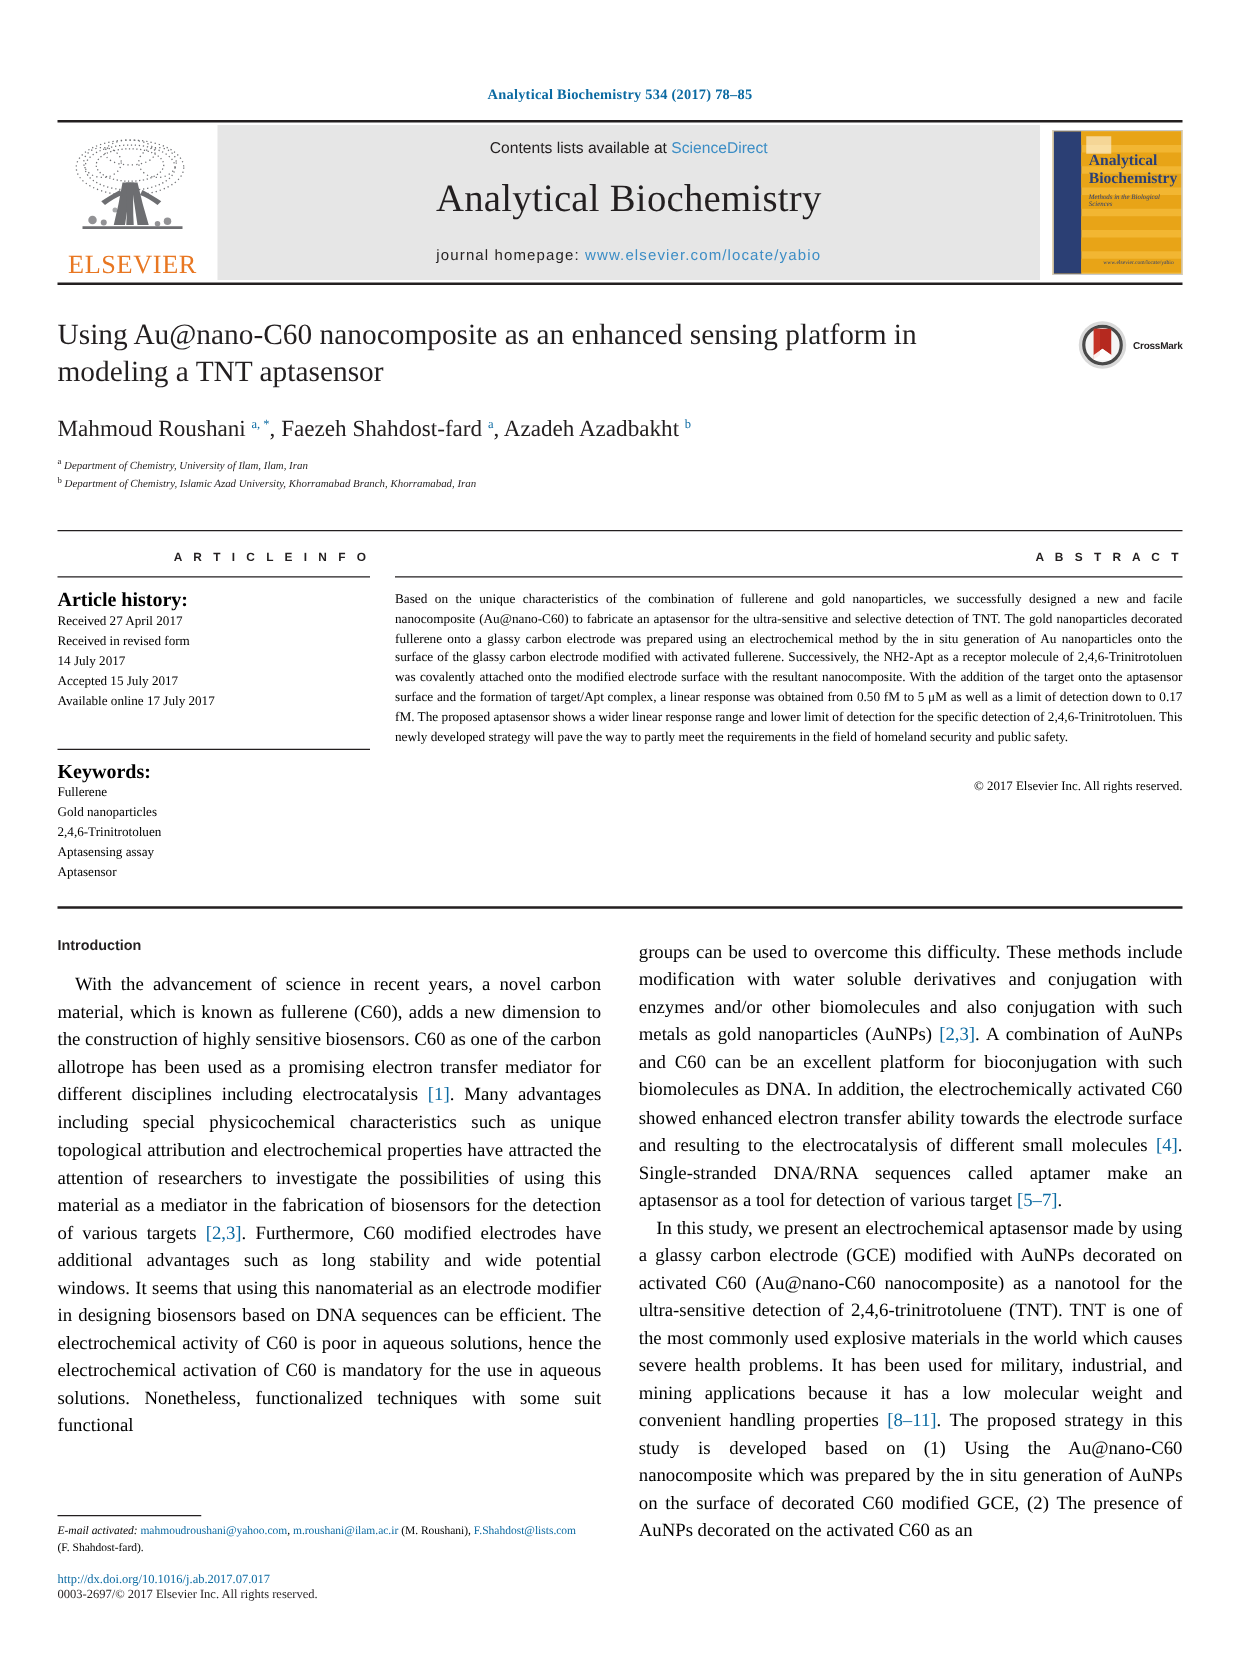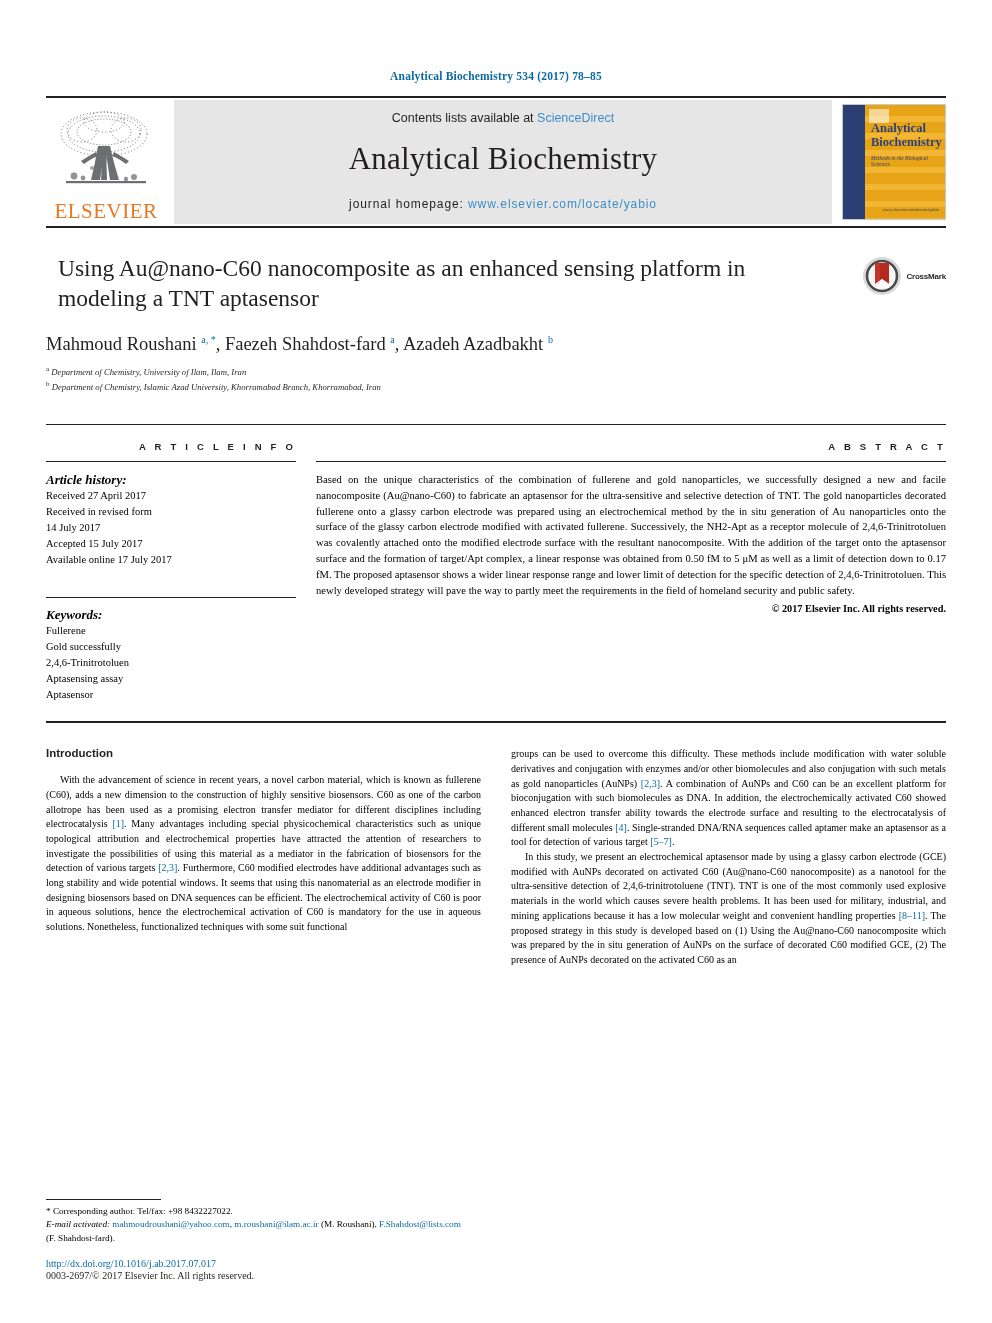--- a/index.html
+++ b/index.html
@@ -124,21 +124,21 @@
     font-size: 4.5px; color: #2b3f74; text-align: right; line-height: 1.3;
   }
 
   
   .title-block { margin-top: 26px; position: relative; padding-right: 120px; }
   .article-title {
     font-size: 23.5px;
     line-height: 1.27;
     color: #231f20;
     font-weight: normal;
-    margin: 12px;
+    margin: 0;
   }
   .authors {
     margin-top: 20px;
     font-size: 18.5px;
     color: #231f20;
   }
   .authors sup { font-size: 10px; color: #0b6aa2; vertical-align: super; }
   .affiliations { margin-top: 9px; font-size: 8.7px; font-style: italic; line-height: 1.5; color: #231f20;}
   .affiliations sup { font-size: 7px; font-style: normal; vertical-align: super;}
 
@@ -167,56 +167,55 @@
     font-family: "Liberation Sans", sans-serif;
     font-size: 9.5px;
     font-weight: bold;
     letter-spacing: 3.2px;
     color: #231f20;
     margin-bottom: 9px;
     text-align: right;
   }
   .rule { border-top: 1.6px solid #231f20; margin-bottom: 10px; }
 
-  .sub-it { font-style: italic; font-size: 13px; font-weight: bold; }
+  .sub-it { font-size: 16px; font-weight: bold; }
   .info-list { font-size: 10.5px; line-height: 1.52; }
   .kw-block { margin-top: 30px; }
   .kw-block .rule { margin-bottom: 9px; }
 
   .abstract-text {
     font-size: 10.6px;
     line-height: 1.5;
     text-align: justify;
     hyphens: auto;
   }
   .copyright {
     text-align: right;
     font-size: 10.3px;
-    margin-top: 4px;
-    font-weight: bold;
+    margin-top: 25px;
   }
 
   .divider-thick { border-top: 2.5px solid #231f20; margin-top: 18px; }
 
   
   .body-cols {
     margin-top: 24px;
     display: flex;
     gap: 30px;
   }
   .bcol { flex: 1 1 0; min-width: 0; position: relative; }
   .body-head {
     font-family: "Liberation Sans", sans-serif;
     font-size: 11.5px;
     font-weight: bold;
     margin-bottom: 14px;
     color: #231f20;
   }
   .para {
-    font-size: 10px;
+    font-size: 15px;
     line-height: 1.47;
     text-align: justify;
     hyphens: auto;
     margin: 0;
     text-indent: 14px;
   }
   .para + .para { margin-top: 0; }
   .para.noind { text-indent: 0; }
   a.ref, .ref { color: #0b6aa2; text-decoration: none; }
 
@@ -323,21 +322,21 @@
         <div>14 July 2017</div>
         <div>Accepted 15 July 2017</div>
         <div>Available online 17 July 2017</div>
       </div>
 
       <div class="kw-block">
         <div class="rule"></div>
         <div class="sub-it">Keywords:</div>
         <div class="info-list">
           <div>Fullerene</div>
-          <div>Gold successfully</div>
+          <div>Gold nanoparticles</div>
           <div>2,4,6-Trinitrotoluen</div>
           <div>Aptasensing assay</div>
           <div>Aptasensor</div>
         </div>
       </div>
     </div>
 
     <div class="col-abs">
       <div class="sec-head">A B S T R A C T</div>
       <div class="rule"></div>
@@ -354,21 +353,20 @@
       <p class="para">With the advancement of science in recent years, a novel carbon material, which is known as fullerene (C60), adds a new dimension to the construction of highly sensitive biosensors. C60 as one of the carbon allotrope has been used as a promising electron transfer mediator for different disciplines including electrocatalysis <span class="ref">[1]</span>. Many advantages including special physicochemical characteristics such as unique topological attribution and electrochemical properties have attracted the attention of researchers to investigate the possibilities of using this material as a mediator in the fabrication of biosensors for the detection of various targets <span class="ref">[2,3]</span>. Furthermore, C60 modified electrodes have additional advantages such as long stability and wide potential windows. It seems that using this nanomaterial as an electrode modifier in designing biosensors based on DNA sequences can be efficient. The electrochemical activity of C60 is poor in aqueous solutions, hence the electrochemical activation of C60 is mandatory for the use in aqueous solutions. Nonetheless, functionalized techniques with some suit functional</p>
     </div>
     <div class="bcol">
       <p class="para noind">groups can be used to overcome this difficulty. These methods include modification with water soluble derivatives and conjugation with enzymes and/or other biomolecules and also conjugation with such metals as gold nanoparticles (AuNPs) <span class="ref">[2,3]</span>. A combination of AuNPs and C60 can be an excellent platform for bioconjugation with such biomolecules as DNA. In addition, the electrochemically activated C60 showed enhanced electron transfer ability towards the electrode surface and resulting to the electrocatalysis of different small molecules <span class="ref">[4]</span>. Single-stranded DNA/RNA sequences called aptamer make an aptasensor as a tool for detection of various target <span class="ref">[5–7]</span>.</p>
       <p class="para">In this study, we present an electrochemical aptasensor made by using a glassy carbon electrode (GCE) modified with AuNPs decorated on activated C60 (Au@nano-C60 nanocomposite) as a nanotool for the ultra-sensitive detection of 2,4,6-trinitrotoluene (TNT). TNT is one of the most commonly used explosive materials in the world which causes severe health problems. It has been used for military, industrial, and mining applications because it has a low molecular weight and convenient handling properties <span class="ref">[8–11]</span>. The proposed strategy in this study is developed based on (1) Using the Au@nano-C60 nanocomposite which was prepared by the in situ generation of AuNPs on the surface of decorated C60 modified GCE, (2) The presence of AuNPs decorated on the activated C60 as an</p>
     </div>
   </div>
 
   <div class="footnote-area">
     <div class="fn-rule"></div>
-    <div class="fn">* Corresponding author. Tel/fax: +98 8432227022.</div>
     <div class="fn">
       <span class="em">E-mail activated:</span>
       <span class="link">mahmoudroushani@yahoo.com</span>,
       <span class="link">m.roushani@ilam.ac.ir</span>
       <span>(M. Roushani),</span>
       <span class="link">F.Shahdost@lists.com</span>
       <span>(F. Shahdost-fard).</span>
     </div>
     <div class="doi-line">http://dx.doi.org/10.1016/j.ab.2017.07.017</div>
     <div class="issn-line">0003-2697/© 2017 Elsevier Inc. All rights reserved.</div>

